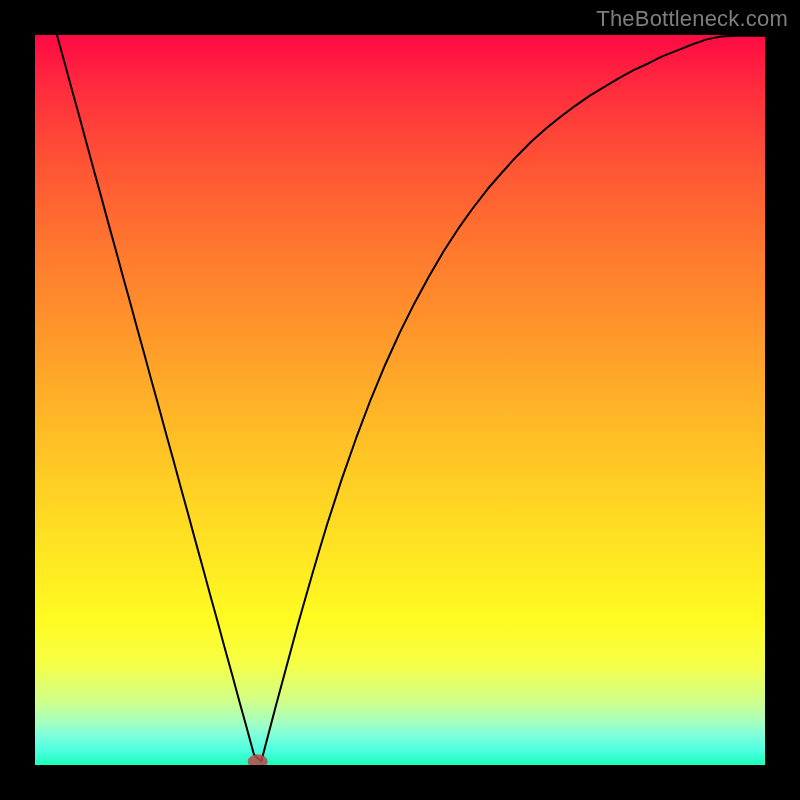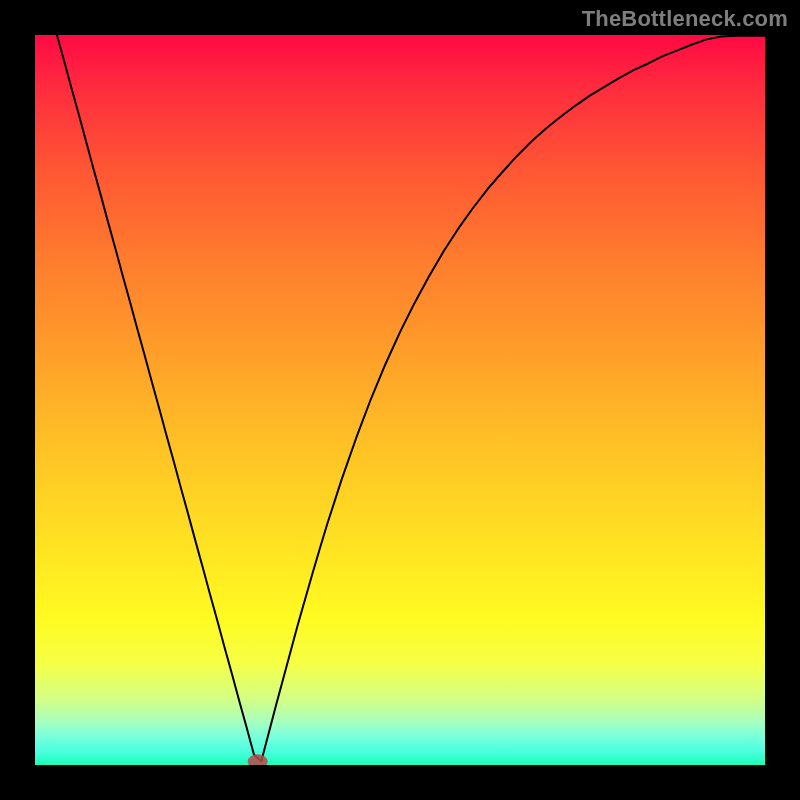--- a/index.html
+++ b/index.html
@@ -43,21 +43,21 @@
       #4dffe0 98%,
       #1bffb9 100%
     );
   }
   .watermark {
     position: absolute;
     top: 6px;
     right: 12px;
     color: #7e7e7e;
     font-size: 22px;
-    font-weight: 700;
+    font-weight: 400;
     letter-spacing: 0.2px;
     user-select: none;
   }
   svg {
     position: absolute;
     top: 0;
     left: 0;
     width: 730px;
     height: 730px;
   }

